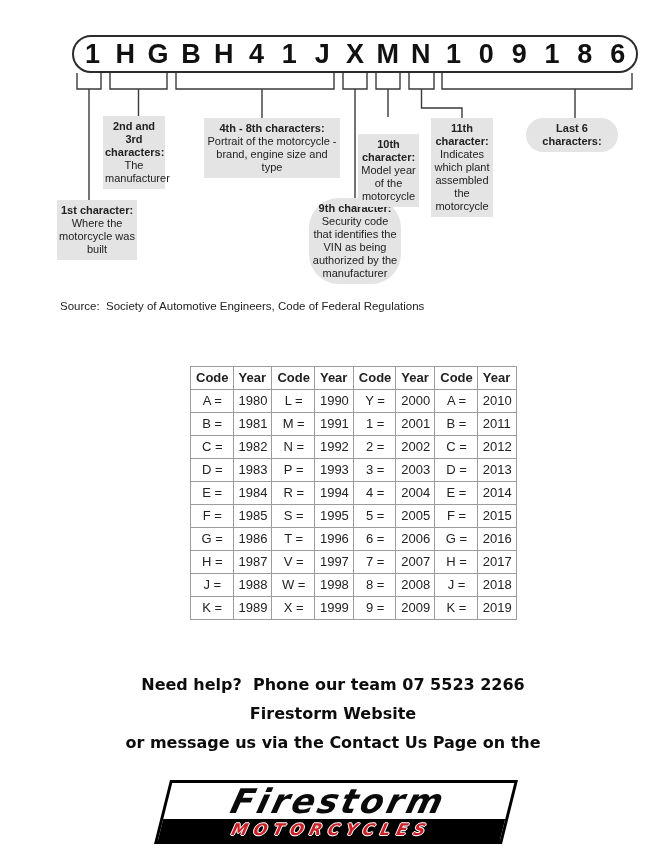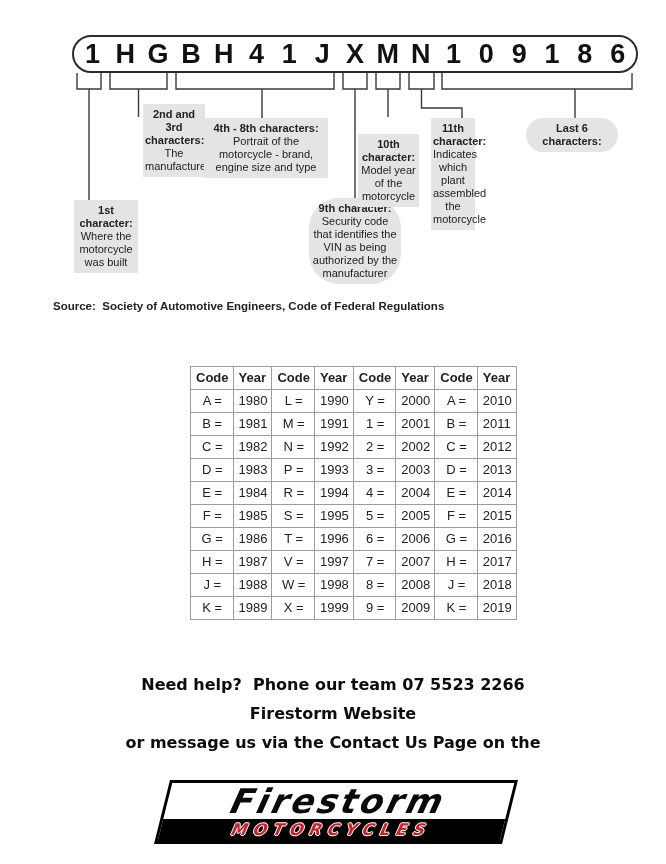--- a/index.html
+++ b/index.html
@@ -24,33 +24,32 @@
   .connectors { position:absolute; left:0; top:0; width:666px; height:320px; pointer-events:none; }
   .connectors path { fill:none; stroke:#3a3a3a; stroke-width:1.4; }
 
   
   .note {
     position:absolute; background:#e4e4e4; padding:4px 2px;
     font-size:11px; line-height:13px; text-align:center; color:#222;
   }
   .note .hd { font-weight:bold; display:block; }
   .note .bd { display:block; }
-  .note-1   { left:74px;  top:200px; width:64px; }
-  .note-23  { left:103px; top:104px; width:62px;margin-left:40px; }
-  .note-48  { left:204px; top:118px; width:124px; }
+  .note-1   { left:57px;  top:200px; width:80px; }
+  .note-23  { left:103px; top:116px; width:62px; }
+  .note-48  { left:204px; top:118px; width:136px; }
   .note-9   { left:309px; top:198px; width:92px;border-radius:30px; }
   .note-10  { left:358px; top:116px; width:61px;margin-top:18px; }
-  .note-11  { left:431px; top:118px; width:44px; }
+  .note-11  { left:431px; top:118px; width:62px; }
   .note-l6  { left:526px; top:118px; width:92px;border-radius:28px; }
 
   
   .source-note {
-    position:absolute; left:53px; top:300px; font-size:11.5px; color:#222;
+    position:absolute; left:60px; top:300px; font-size:11.5px; color:#222;
     white-space:pre;
-    font-weight:bold;
   }
 
   
   .year-table {
     position:absolute; left:190px; top:366px;
     border-collapse:collapse; font-size:13px; color:#222;
   }
   .year-table th, .year-table td {
     border:1px solid #9c9c9c; padding:3px 4px 4px 5px; text-align:left;
     height:23px; vertical-align:middle; background:#fff;

